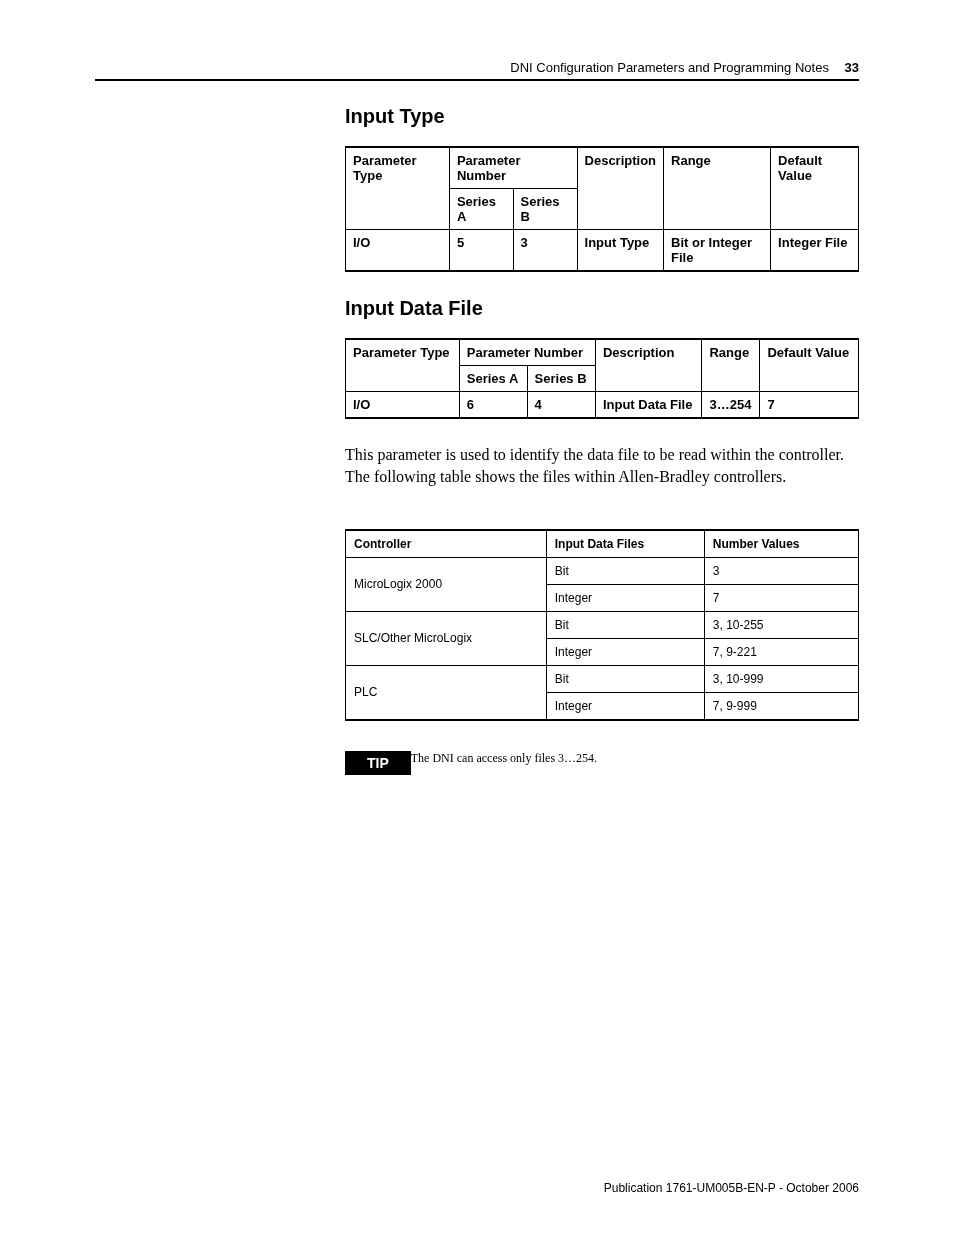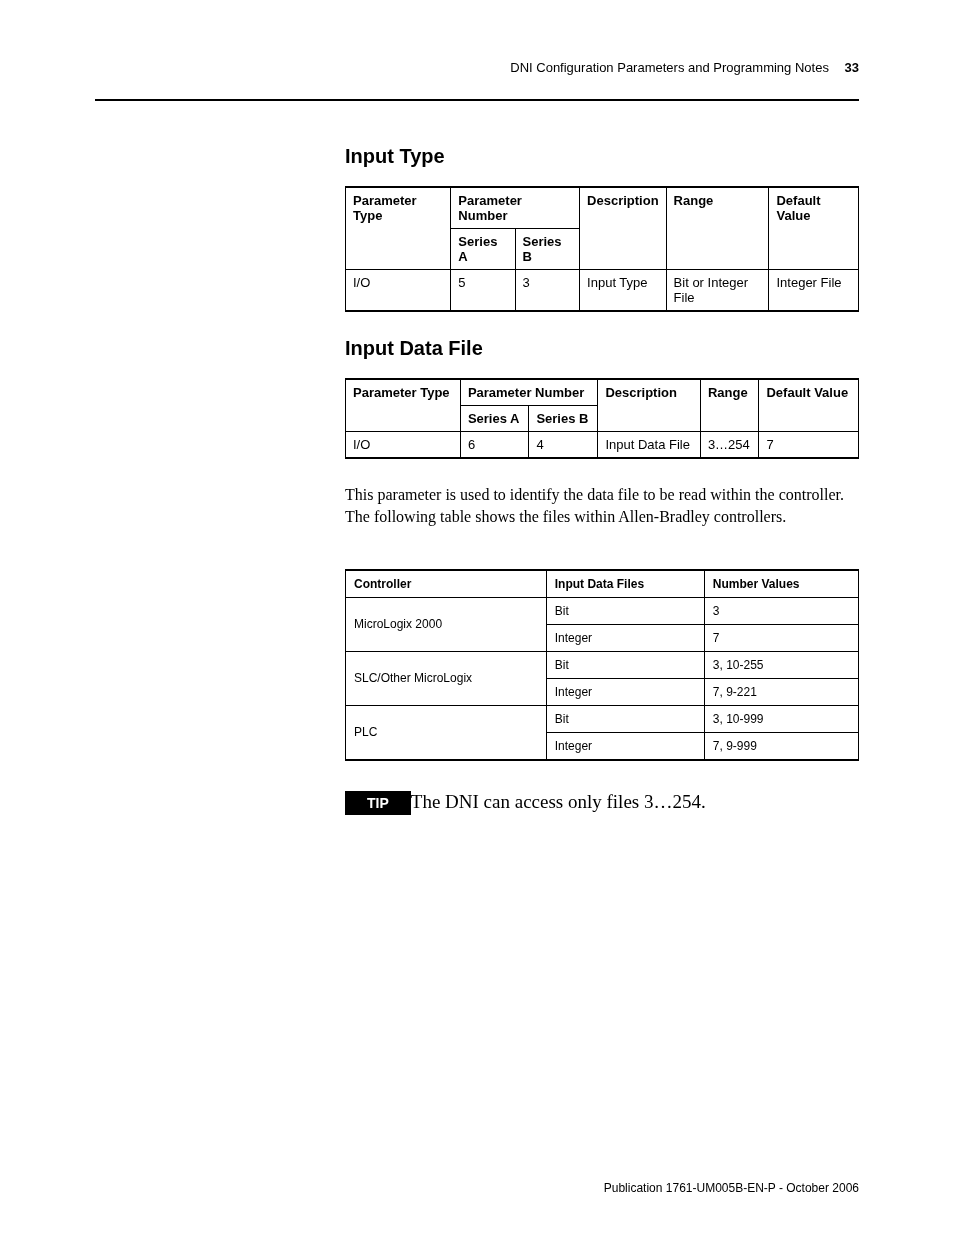--- a/index.html
+++ b/index.html
@@ -13,23 +13,23 @@
   .page {
     position: relative;
     width: 954px;
     height: 1235px;
     box-sizing: border-box;
     padding: 60px 95px 40px 95px;
   }
   .running-head {
     text-align: right;
     font-size: 13px;
-    padding-bottom: 24px;
+    padding-bottom: 4px;
     border-bottom: 2px solid #000;
-    margin-bottom: 44px;
+    margin-bottom: 24px;
   }
   .running-head .page-num {
     font-weight: bold;
     margin-left: 12px;
   }
   .content {
     margin-left: 250px;
   }
   .section-title {
     font-family: Arial, Helvetica, sans-serif;
@@ -50,21 +50,21 @@
     vertical-align: top;
     margin-left: 32px;
   }
   table.param th {
     font-family: Arial, Helvetica, sans-serif;
     font-weight: bold;
     font-size: 13px;
   }
   table.param td {
     font-family: Arial, Helvetica, sans-serif;
-    font-weight: normal;
+    font-weight: bold;
   }
   .outer-top { border-top: 2px solid #000; }
   .outer-bottom { border-bottom: 2px solid #000; }
   .body-text {
     font-family: Georgia, 'Times New Roman', serif;
     font-size: 16px;
     line-height: 1.4;
     margin-bottom: 40px;
   }
   table.files {
@@ -89,21 +89,21 @@
     background: #000;
     color: #fff;
     font-family: Arial, Helvetica, sans-serif;
     font-weight: bold;
     font-size: 14px;
     padding: 4px 22px;
     display: inline-block;
   }
   .tip-text {
     font-family: Georgia, 'Times New Roman', serif;
-    font-size: 19px;
+    font-size: 12px;
   }
   .footer {
     position: absolute;
     bottom: 40px;
     right: 95px;
     font-size: 12px;
     font-family: Arial, Helvetica, sans-serif;
   }
 </style>
 </head>

